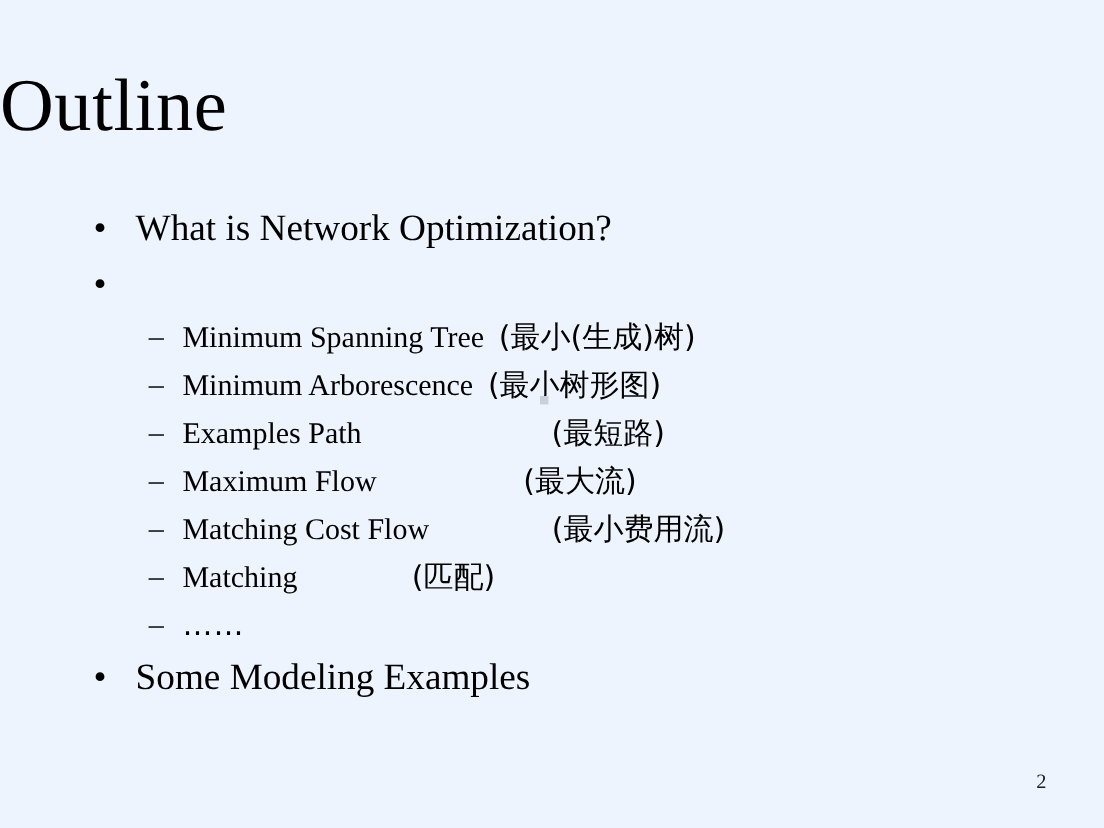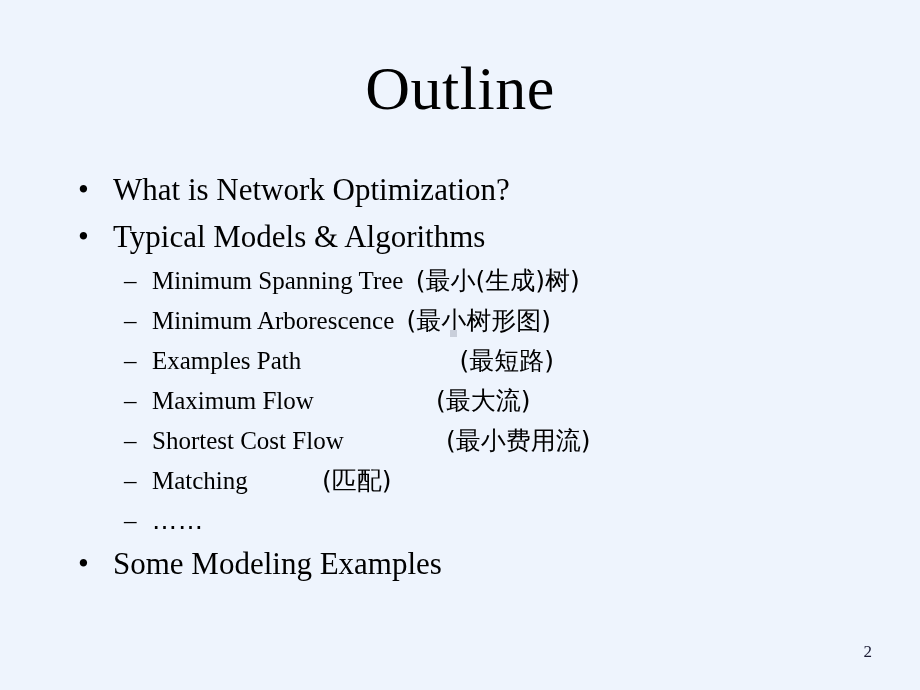--- a/index.html
+++ b/index.html
@@ -22,21 +22,21 @@
     height: 690px;
     background: #eef4fd;
   }
 
   
   .slide-title {
     position: absolute;
     left: 0;
     top: 54px;
     width: 920px;
-    text-align: center;
+    text-align: left;
     font-size: 62px;
     line-height: 1.1;
     letter-spacing: 0.5px;
     font-weight: normal;
     color: #000000;
     margin: 0;
   }
 
   
   .body-list {
@@ -87,21 +87,21 @@
     font-size: 25px;
     text-align: center;
   }
 
   
   .row-mst   .cn { margin-left: 6px; }
   .row-arb   .cn { margin-left: 6px; }
   .row-sp    .cn { margin-left: 152px; }
   .row-mf    .cn { margin-left: 116px; }
   .row-mcf   .cn { margin-left: 96px; }
-  .row-match .cn { margin-left: 68px; }
+  .row-match .cn { margin-left: 89px; }
 
   .dots {
     display: inline-block;
     font-family: "DejaVu Sans", "Liberation Sans", sans-serif;
     font-size: 25px;
     letter-spacing: 1px;
   }
 
   
   .artifact {
@@ -133,21 +133,20 @@
 
   <div class="body-list">
 
     <div class="lvl1">
       <span class="marker">•</span>
       <span>What is Network Optimization?</span>
     </div>
 
     <div class="lvl1">
       <span class="marker">•</span>
-      <span>Typical Models &amp; Algorithms</span>
     </div>
 
     <div class="lvl2 row-mst">
       <span class="marker">–</span>
       <span class="en">Minimum Spanning Tree</span>
       <span class="cn">(最小(生成)树)</span>
     </div>
 
     <div class="lvl2 row-arb">
       <span class="marker">–</span>
@@ -162,21 +161,21 @@
     </div>
 
     <div class="lvl2 row-mf">
       <span class="marker">–</span>
       <span class="en">Maximum Flow</span>
       <span class="cn">(最大流)</span>
     </div>
 
     <div class="lvl2 row-mcf">
       <span class="marker">–</span>
-      <span class="en">Shortest Cost Flow</span>
+      <span class="en">Matching Cost Flow</span>
       <span class="cn">(最小费用流)</span>
     </div>
 
     <div class="lvl2 row-match">
       <span class="marker">–</span>
       <span class="en">Matching</span>
       <span class="cn">(匹配)</span>
     </div>
 
     <div class="lvl2 row-ellipsis">

